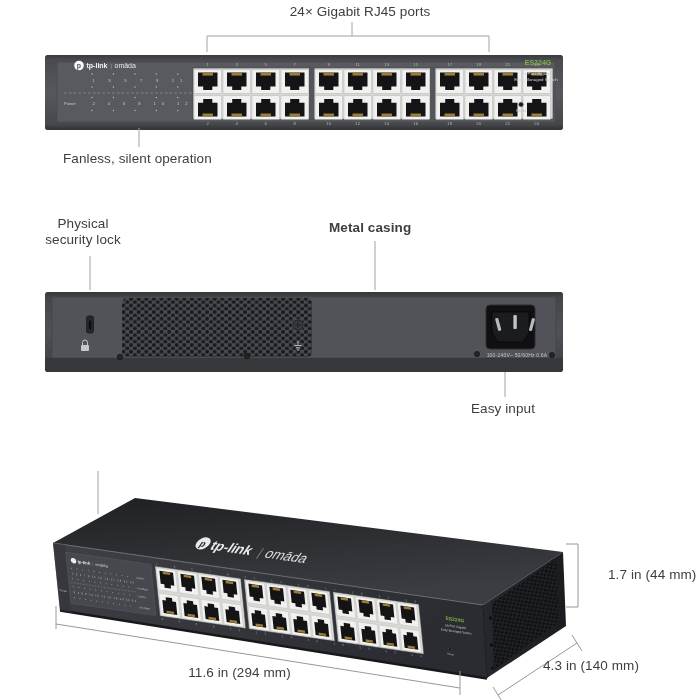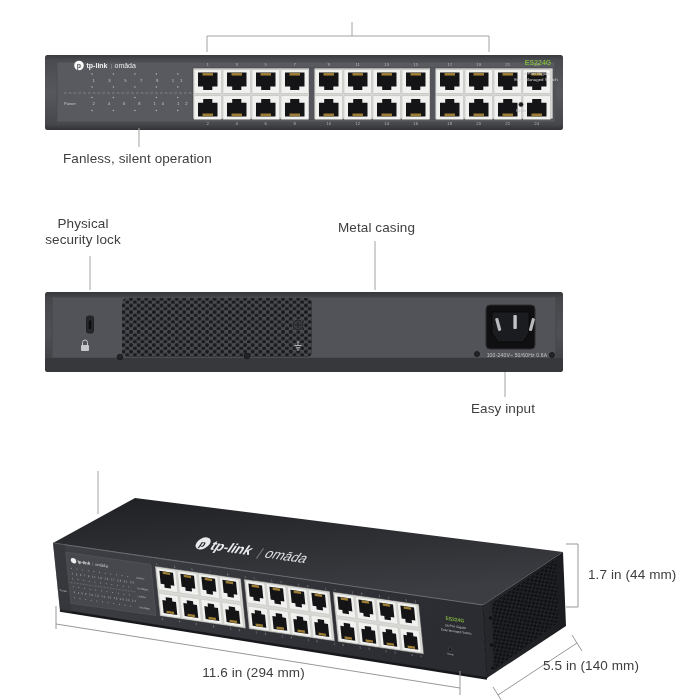--- a/index.html
+++ b/index.html
@@ -293,23 +293,24 @@
     </g>
 
     <g stroke="#97989b" stroke-width="1" fill="none">
       <path d="M566,544 H578 M578,544 V607 M566,607 H578"></path>
       <path d="M56,606 V629 M56,624 L460,688 M460,671 V695"></path>
       <path d="M493,687 L503,703 M498,695 L577,643 M572,635 L582,651"></path>
     </g>
   </g>
 </svg>
 
+<div class="lbl center" style="left:210px;top:4px;width:300px;">24× Gigabit RJ45 ports</div>
 <div class="lbl center lock" style="left:30px;top:216px;width:106px;">
   <div>Physical</div>
   <div>security lock</div>
 </div>
 <div class="lbl" style="left:63px;top:151px;">Fanless, silent operation</div>
-<div class="lbl" style="left:338px;top:220px;">Metal casing</div>
+<div class="lbl" style="left:329px;top:220px;font-weight:bold;">Metal casing</div>
 <div class="lbl" style="left:471px;top:401px;">Easy input</div>
-<div class="lbl" style="left:588px;top:567px;">1.7 in (44 mm)</div>
-<div class="lbl center" style="left:176px;top:665px;width:155px;">11.6 in (294 mm)</div>
-<div class="lbl" style="left:543px;top:658px;">5.5 in (140 mm)</div>
+<div class="lbl" style="left:608px;top:567px;">1.7 in (44 mm)</div>
+<div class="lbl center" style="left:162px;top:665px;width:155px;">11.6 in (294 mm)</div>
+<div class="lbl" style="left:543px;top:658px;">4.3 in (140 mm)</div>
 </div>
 
 </body></html>

